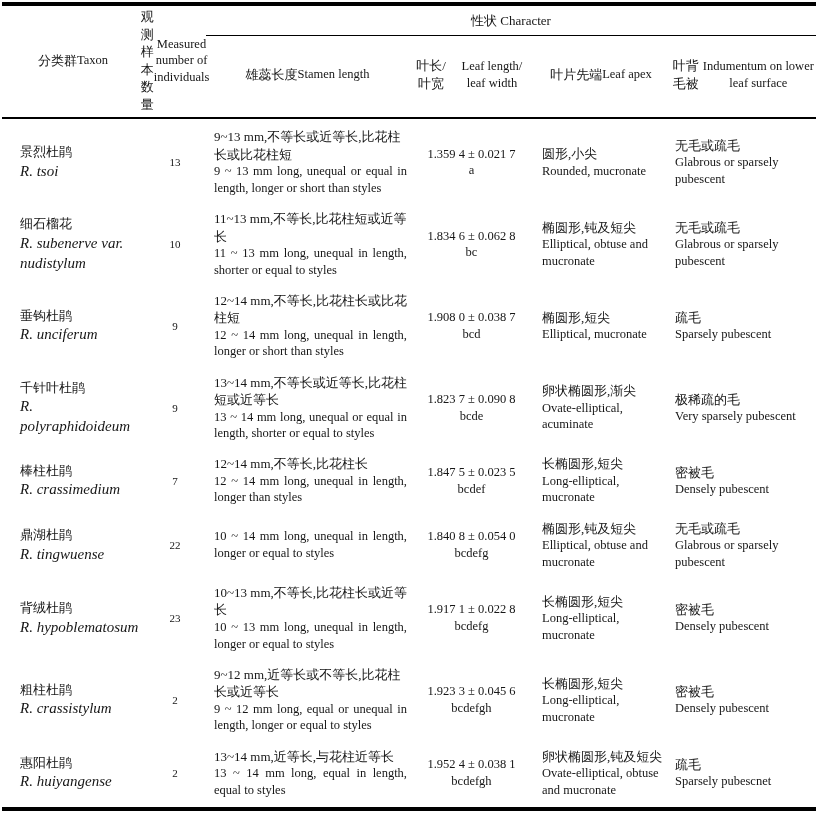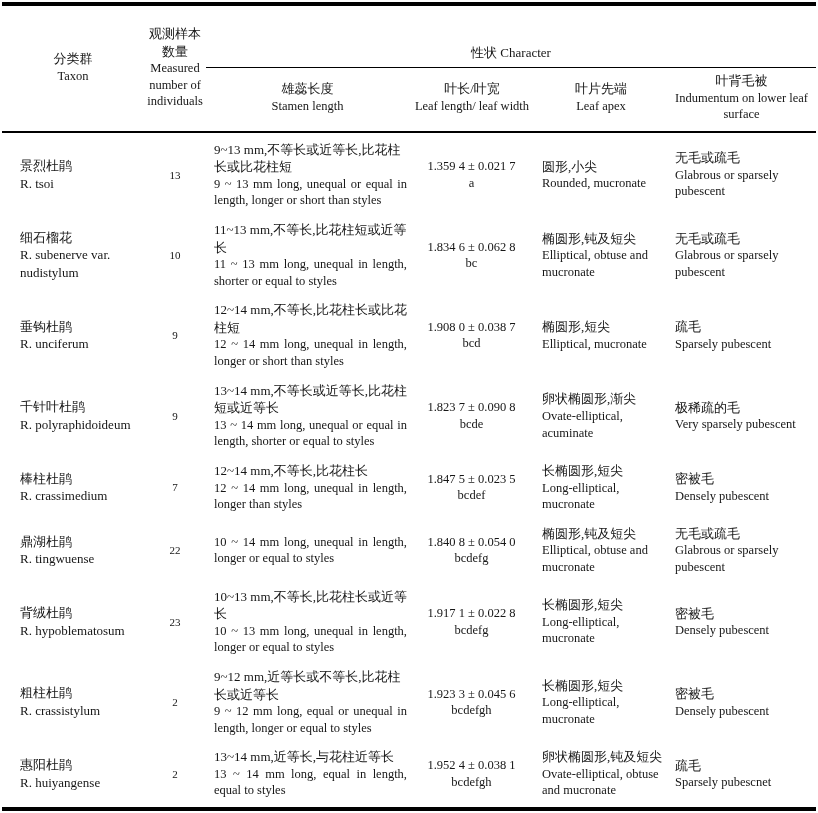--- a/index.html
+++ b/index.html
@@ -11,33 +11,32 @@
   .table {
     width:100%; height:100%; box-sizing:border-box;
     border-top:4px solid #000; border-bottom:4px solid #000;
     display:flex; flex-direction:column;
   }
   
   .thead {
     display:grid; grid-template-columns:142px 62px 1fr;
     border-bottom:2px solid #000; padding:2px 0 4px 0;
   }
-  .th { display:flex; flex-direction:column; justify-content:center; align-items:center; text-align:center; }
+  .th { display:flex; flex-direction:row; justify-content:center; align-items:center; text-align:center; }
   .th-right { display:flex; flex-direction:column; }
   .th-char {
     text-align:center; padding:4px 0 5px 0; border-bottom:1px solid #000;
     font-size:13px;
-    margin-top:32px;
   }
   .th-sub { flex:1; display:grid; grid-template-columns:203px 126px 132px 1fr; }
   .th-sub .th { padding:4px 2px; }
   .zh { font-size:13px; line-height:1.35; }
   .en { font-size:12.5px; line-height:1.32; }
   .just { text-align:justify; }
-  .latin { font-size:13px; line-height:1.35; }
+  .latin { font-style:italic; font-size:15px; line-height:1.35; }
   
   .tbody { flex:1; display:flex; flex-direction:column; justify-content:space-around; padding:2px 0; }
   .row {
     display:grid; grid-template-columns:142px 62px 203px 126px 132px 1fr;
     align-items:center; padding:6px 0;
   }
   .cell { box-sizing:border-box; }
   .c1 { padding-left:18px; padding-right:4px; }
   .c2 { text-align:center; font-size:11px; }
   .c3 { padding-left:8px; padding-right:2px; }

